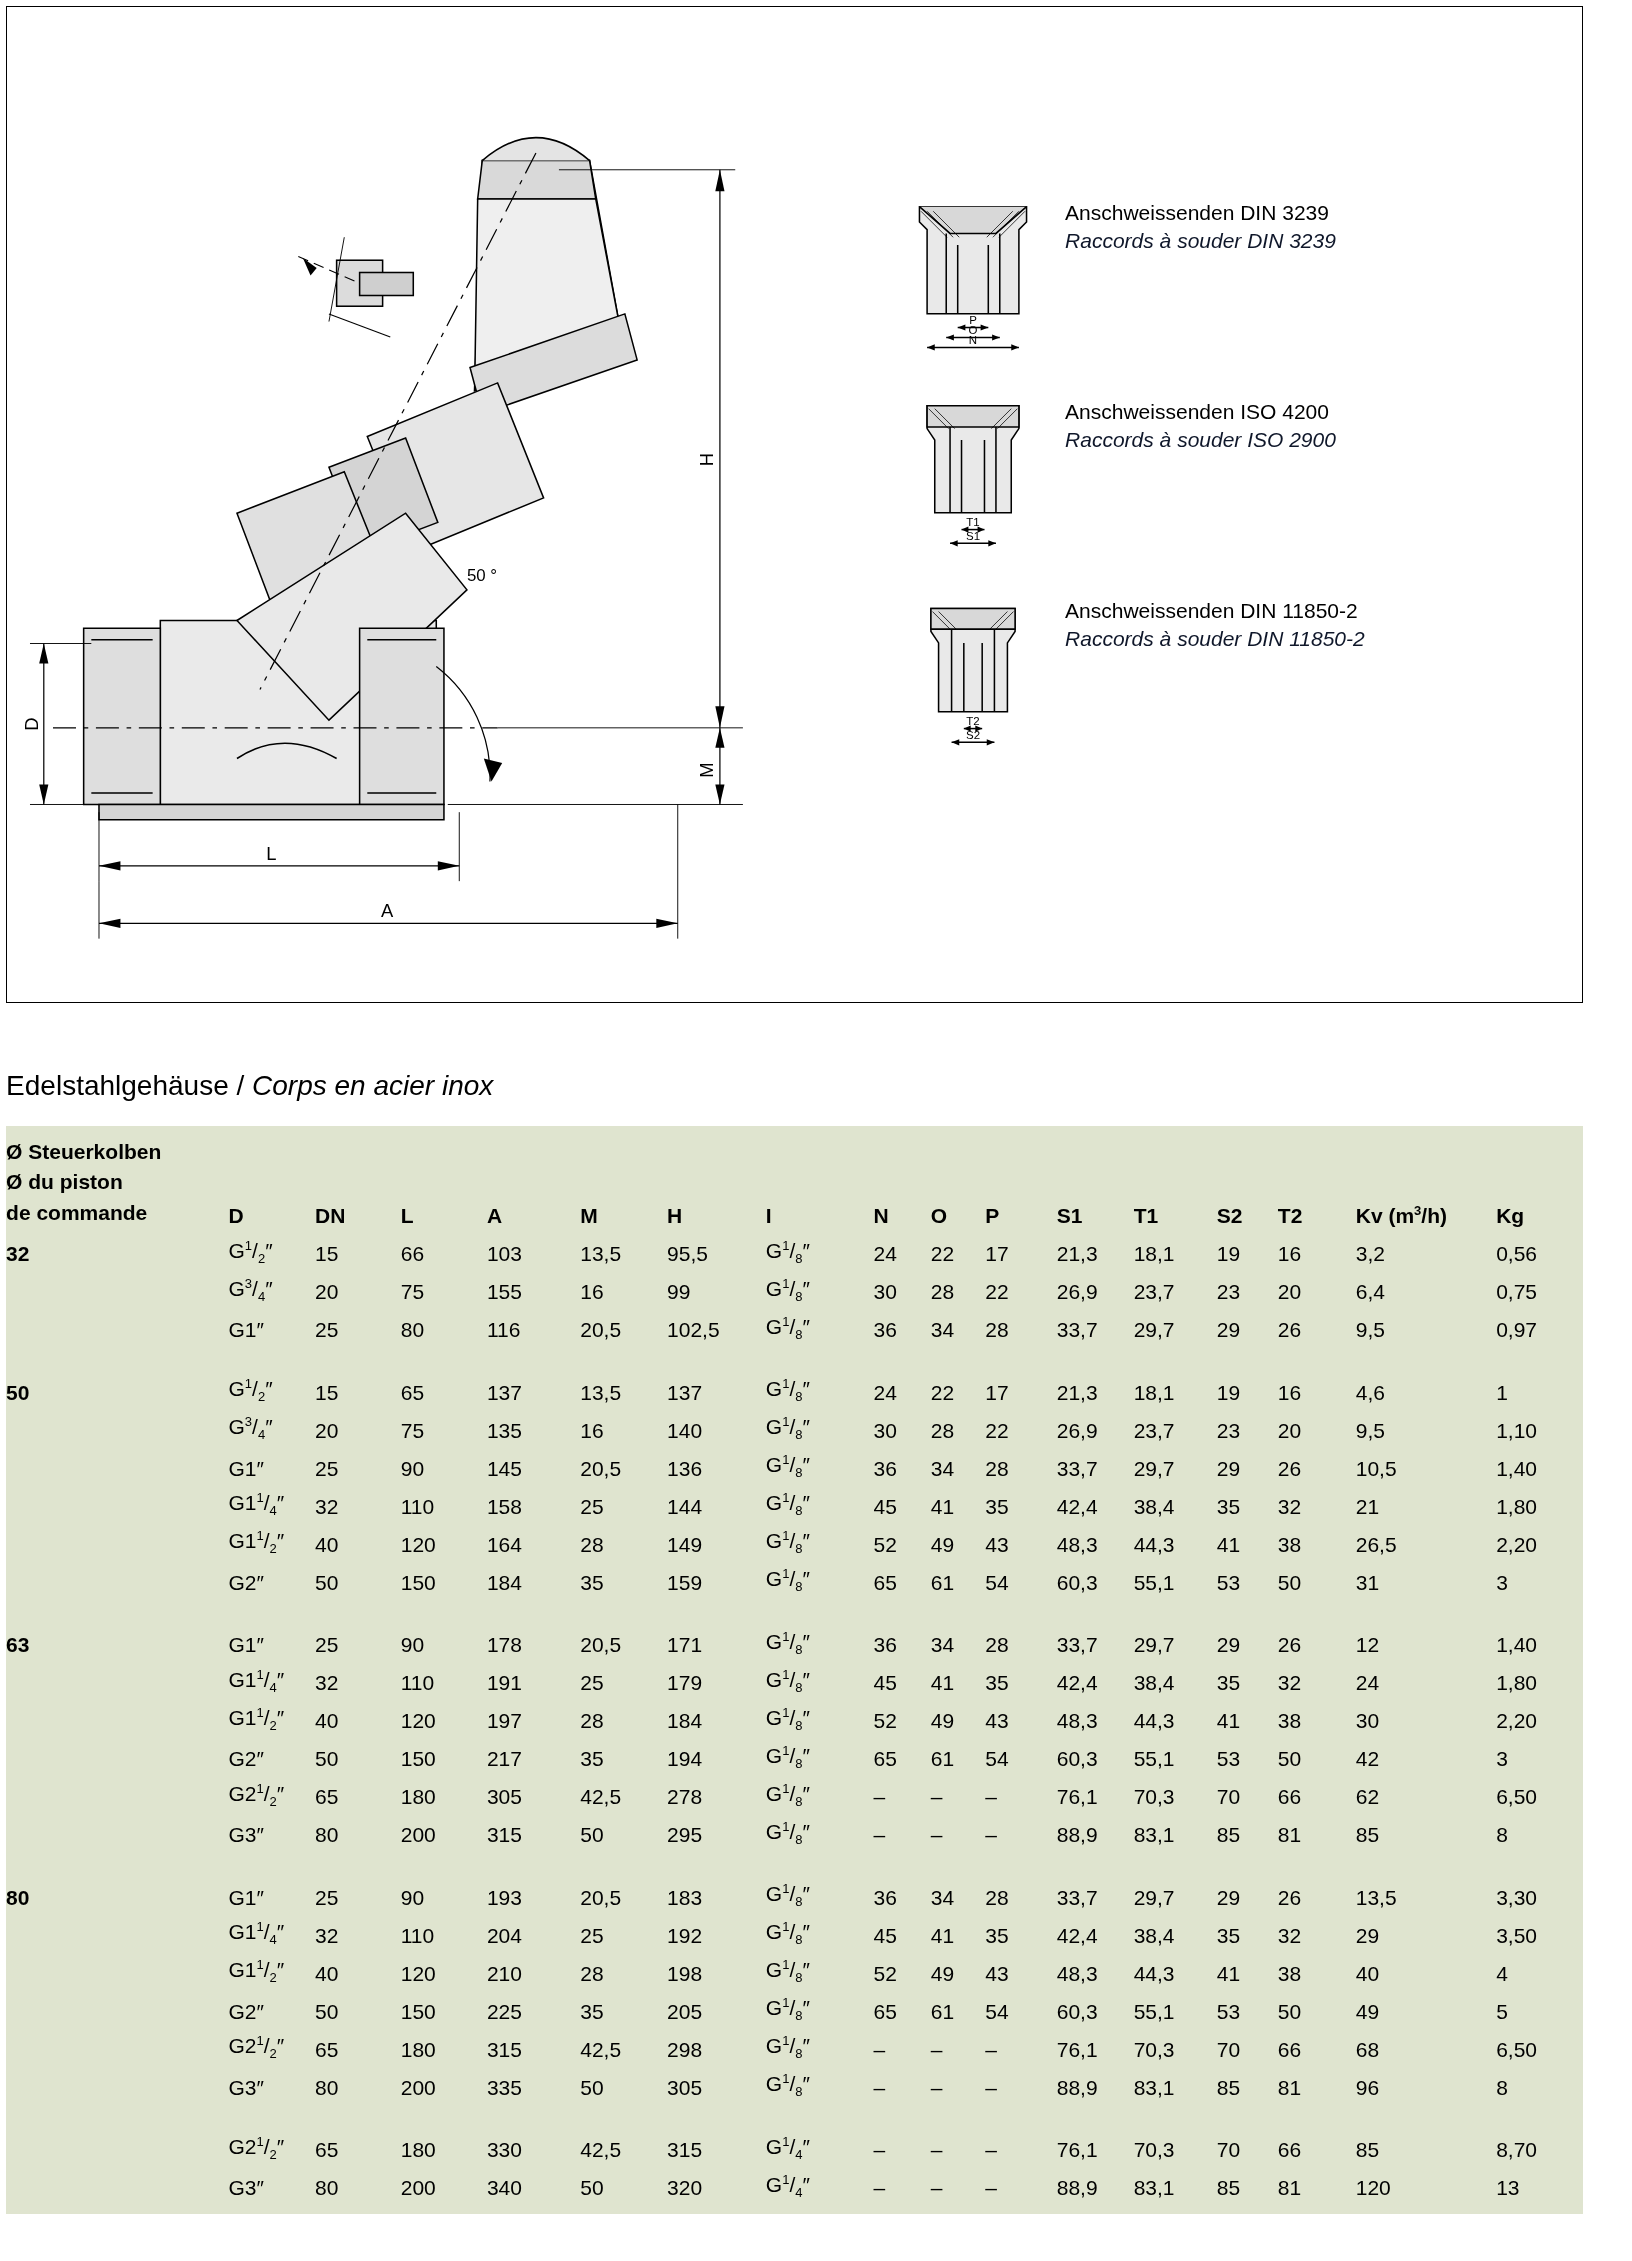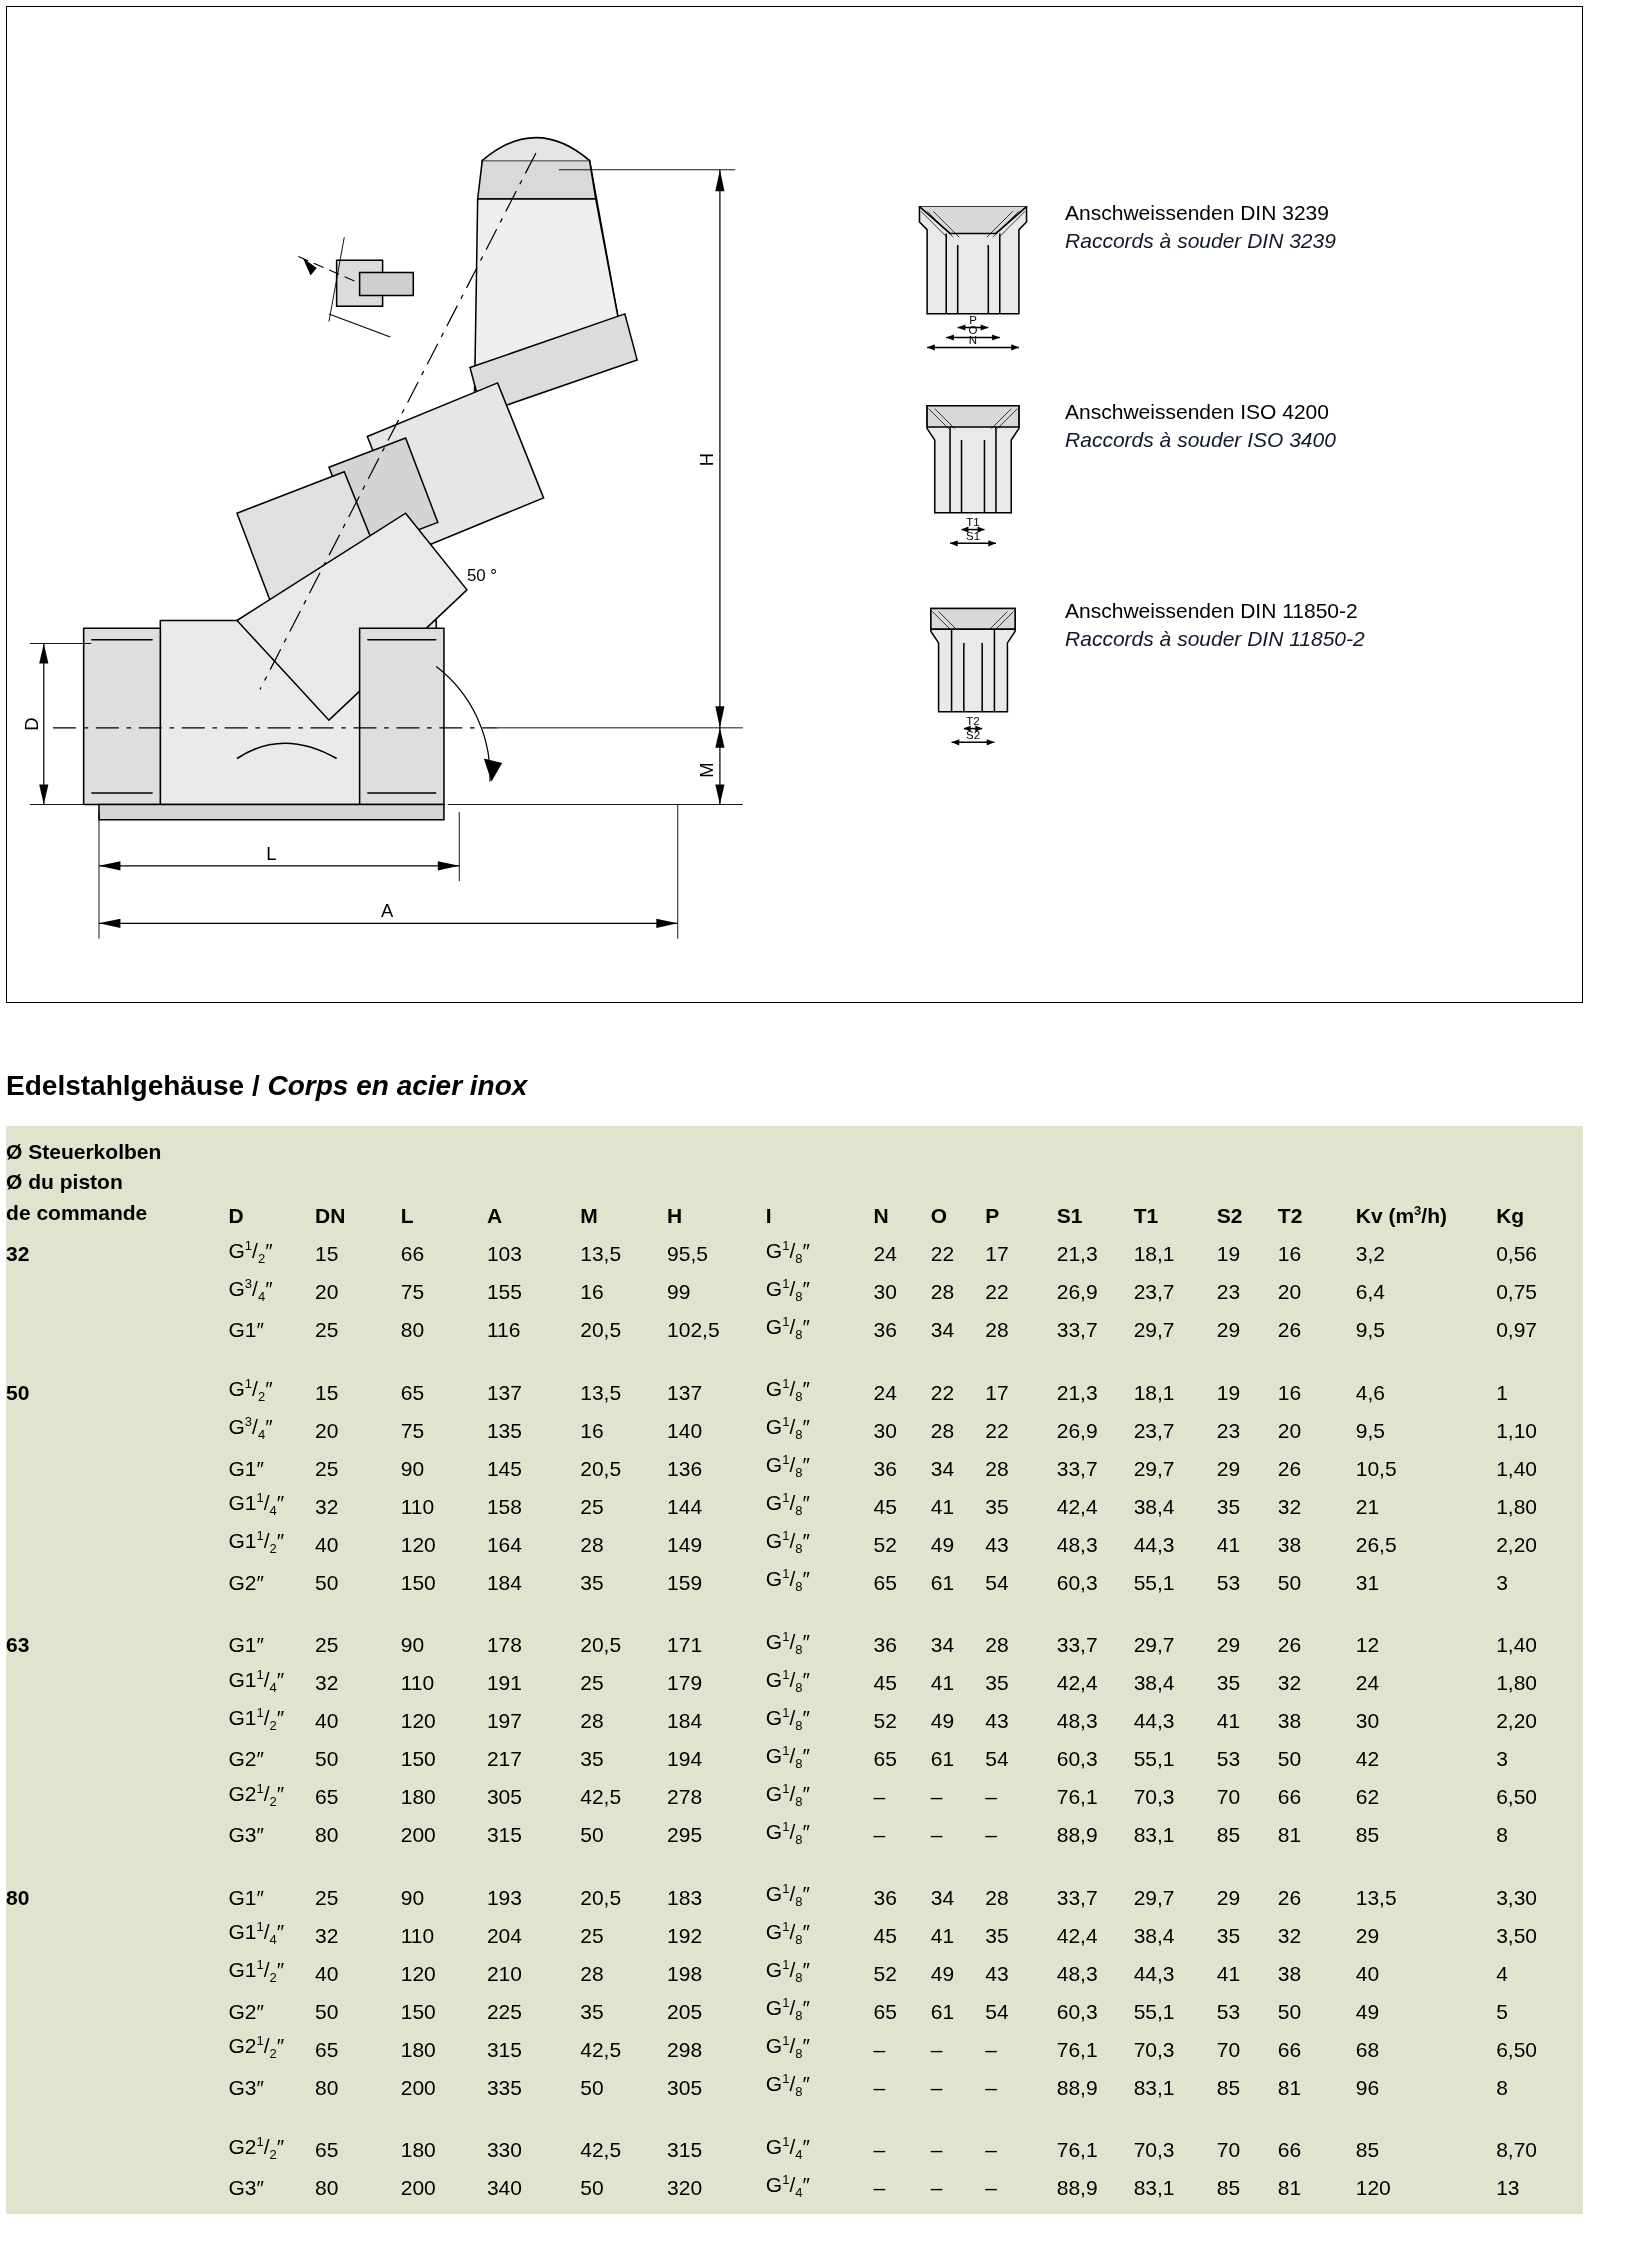--- a/index.html
+++ b/index.html
@@ -59,21 +59,21 @@
     font-style: italic;
     line-height: 1.35;
   }
 
   
   .section-title {
     position: absolute;
     left: 6.1px;
     top: 1070px;
     font-size: 28px;
-    font-weight: bold;
+    font-weight: normal;
     color: #000;
   }
   .section-title .de { font-style: normal; }
   .section-title .fr { font-style: italic; }
 
   
   .table-wrap {
     position: absolute;
     left: 6.1px;
     top: 1126px;
@@ -284,21 +284,21 @@
             <polygon points="60,190 70,186 70,194" fill="#000" stroke="none"></polygon>
             <polygon points="120,190 110,186 110,194" fill="#000" stroke="none"></polygon>
           </g>
           <g font-family="Liberation Sans, sans-serif" font-size="15" fill="#000">
             <text x="90" y="167" text-anchor="middle">T1</text>
             <text x="90" y="186" text-anchor="middle">S1</text>
           </g>
         </svg>
         <div class="legend-text">
           <div class="l1">Anschweissenden ISO 4200</div>
-          <div class="l2">Raccords à souder ISO 3400</div>
+          <div class="l2">Raccords à souder ISO 2900</div>
         </div>
       </div>
 
       <div class="legend-row">
         <svg class="legend-fig" viewBox="0 0 180 200">
           <g stroke="#000" fill="none" stroke-width="2">
             <path d="M35 15 L145 15 L145 45 L135 60 L135 150 L45 150 L45 60 L35 45 Z" fill="#e9e9e9"></path>
             <path d="M35 15 L145 15 L145 42 L35 42 Z" fill="#d8d8d8"></path>
             <path d="M62 42 L62 150 M118 42 L118 150"></path>
             <path d="M78 60 L78 150 M102 60 L102 150"></path>

